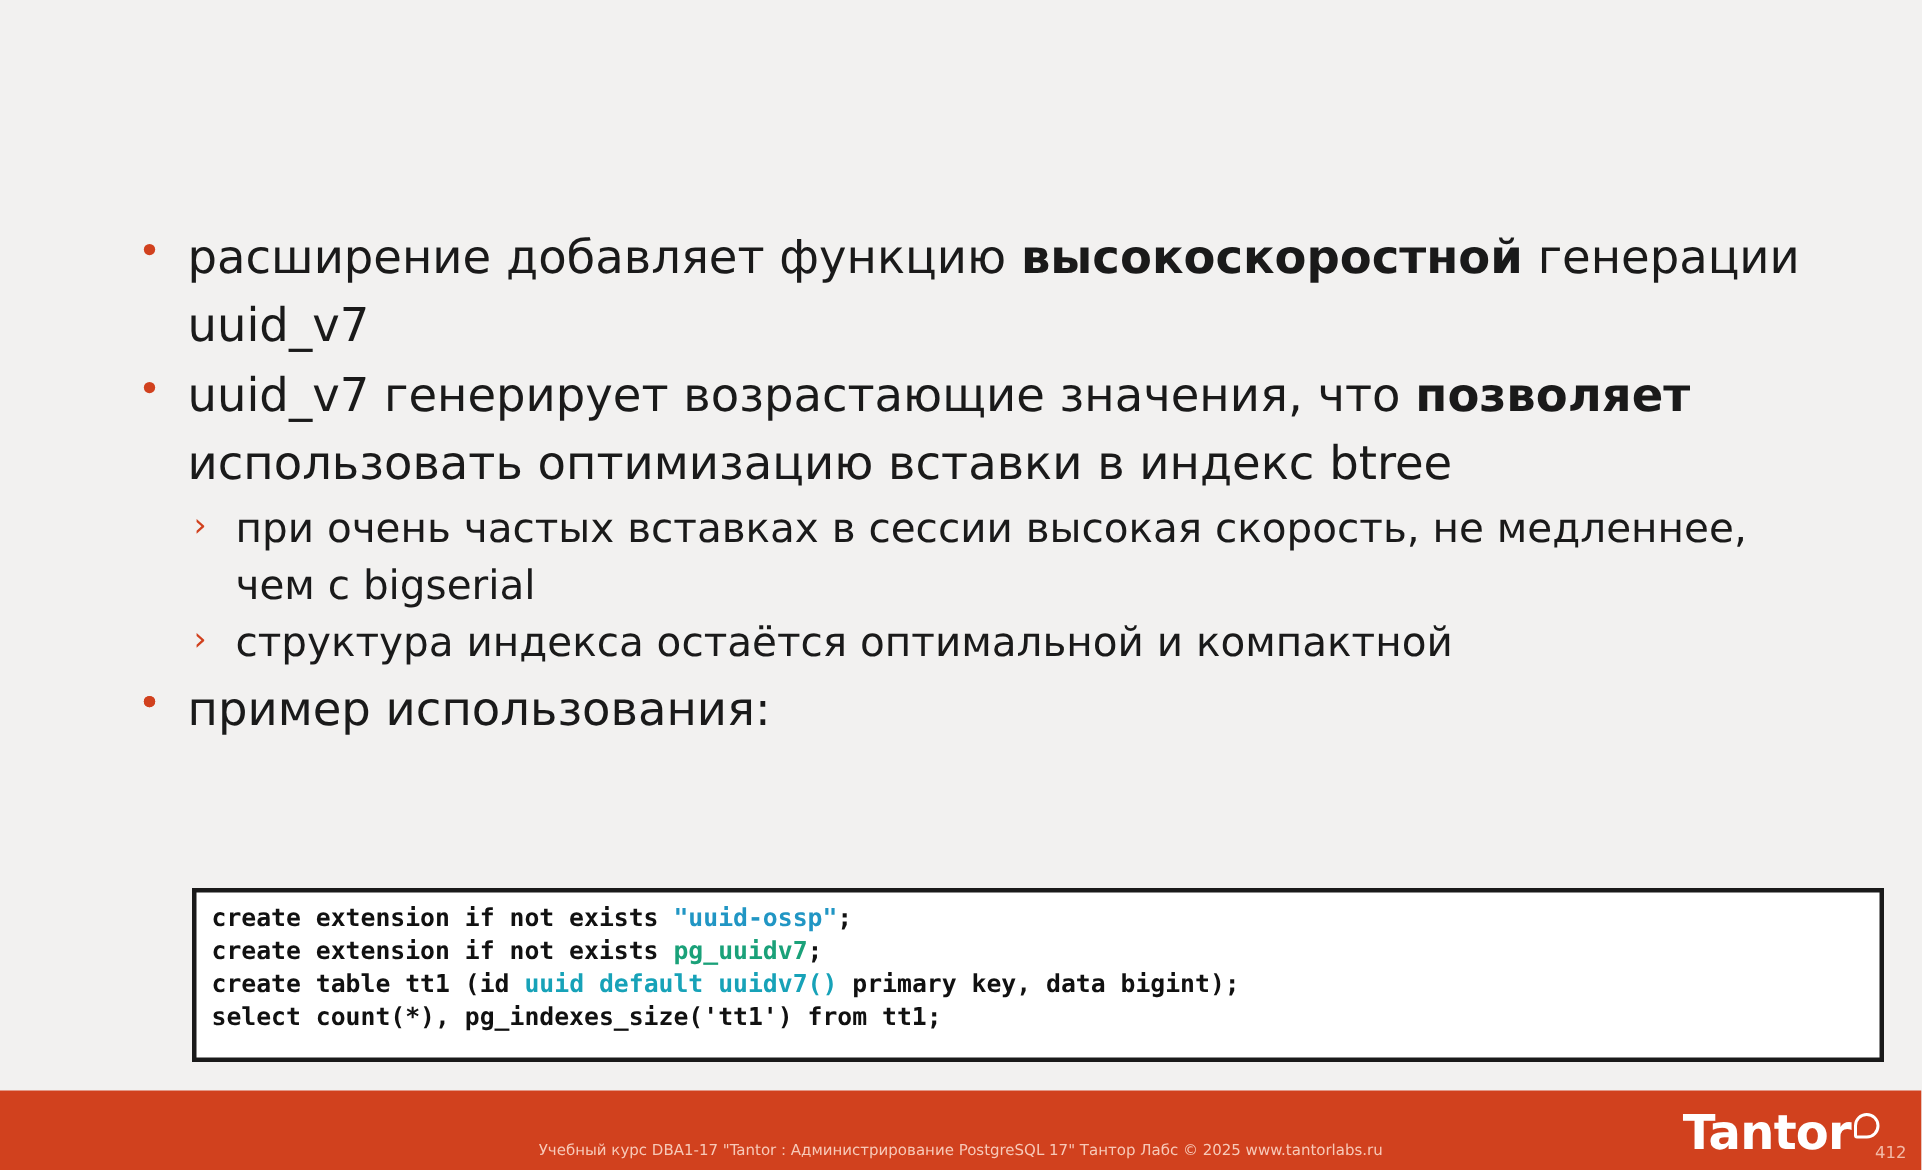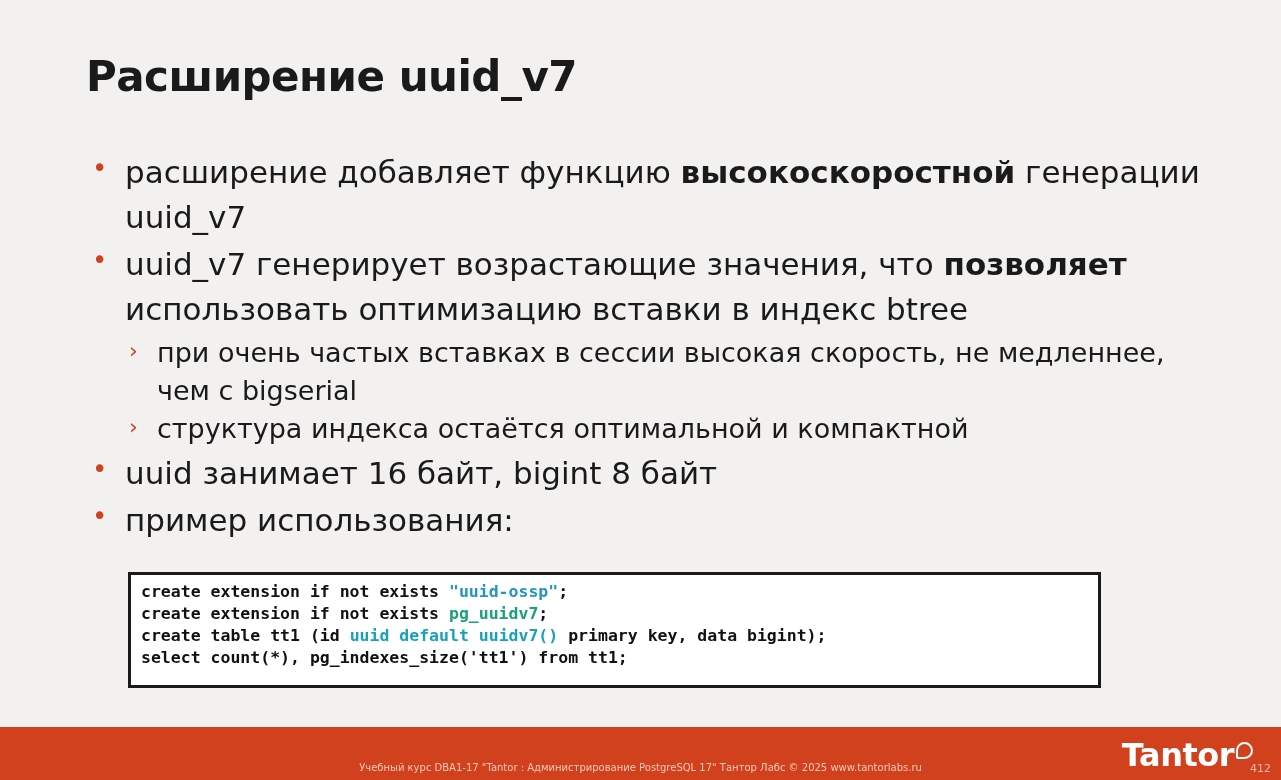--- a/index.html
+++ b/index.html
@@ -75,22 +75,22 @@
     font-size: 22px;
     line-height: 1.5;
   }
   b.em {
     font-weight: bold;
     text-align: center;
   }
   .codebox {
     position: absolute;
     left: 128px;
-    top: 572px;
-    width: 973px;
+    top: 592px;
+    width: 1128px;
     height: 116px;
     background: #ffffff;
     border: 3px solid #1a1a1a;
     box-sizing: border-box;
     padding: 6px 10px 4px 10px;
     overflow: hidden;
   }
   .code {
     font-family: "DejaVu Sans Mono", "Liberation Mono", monospace;
     font-size: 16.5px;
@@ -143,21 +143,20 @@
     top: 762px;
     font-size: 11px;
     color: #f2b9a6;
   }
 </style>
 </head>
 <body>
 
 <div class="slide">
 
-  <div class="title">Расширение uuid_v7</div>
 
   <div class="content">
     <ul class="level1">
 
       <li class="l1">
         <span class="bullet">•</span>
         <span><span>расширение добавляет функцию </span><b class="em">высокоскоростной</b><span> генерации uuid_v7</span></span>
       </li>
 
       <li class="l1">
@@ -170,21 +169,20 @@
           </li>
           <li class="l2">
             <span class="bullet2">›</span>
             <span>структура индекса остаётся оптимальной и компактной</span>
           </li>
         </ul>
       </li>
 
       <li class="l1">
         <span class="bullet">•</span>
-        <span>uuid занимает 16 байт, bigint 8 байт</span>
       </li>
 
       <li class="l1">
         <span class="bullet">•</span>
         <span>пример использования:</span>
       </li>
 
     </ul>
   </div>
 

